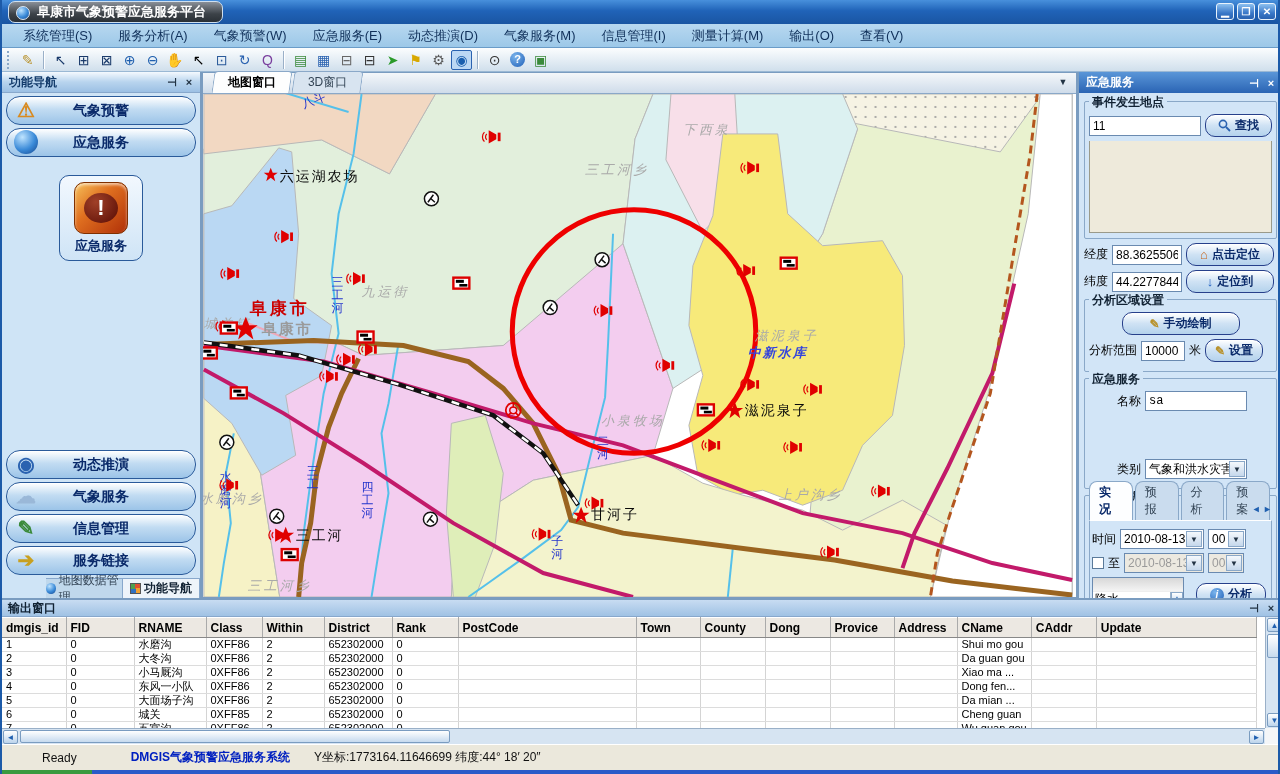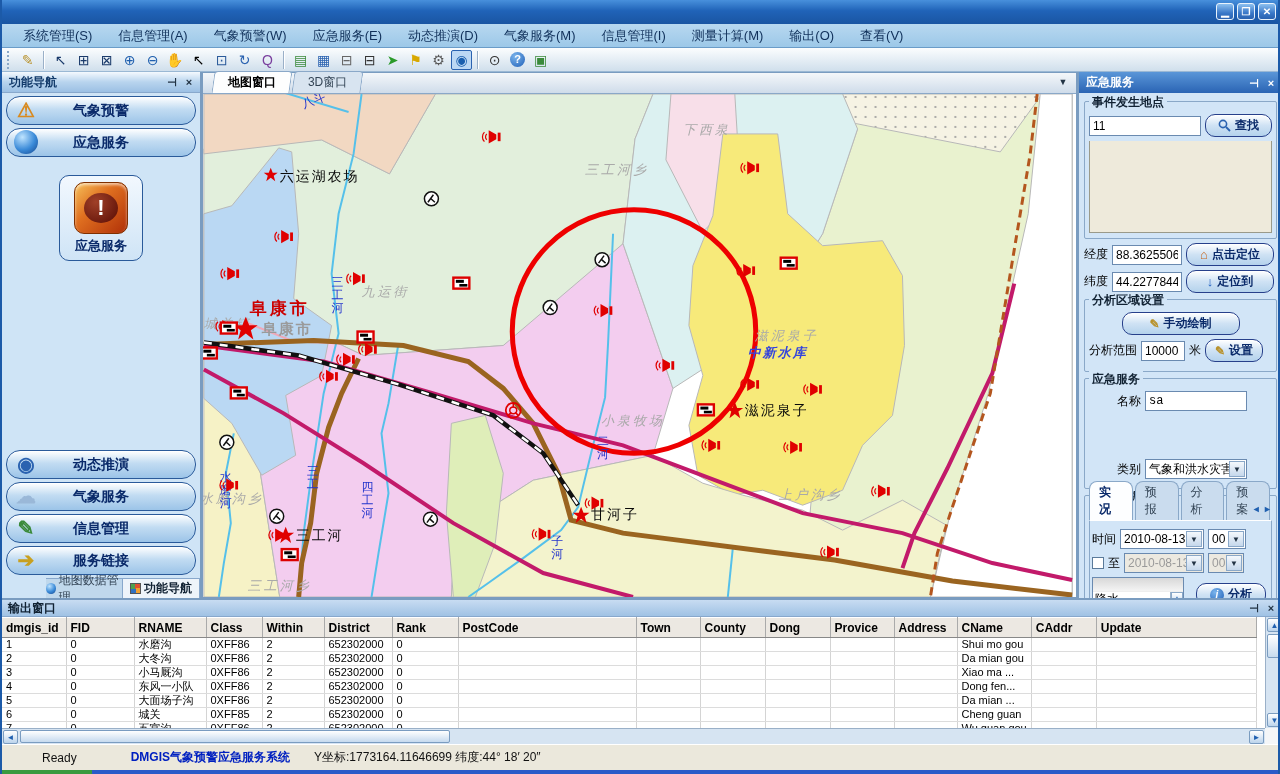--- a/index.html
+++ b/index.html
@@ -98,30 +98,34 @@
   #statusbar .cell{padding:0 12px;white-space:nowrap;}
   #status-app{color:#0020c0;font-weight:bold;}
   #taskstrip{position:absolute;left:0;top:770px;width:1280px;height:4px;background:linear-gradient(90deg,#3a9a40 0 90px,#2a5ac8 90px);}
 </style>
 </head>
 <body>
 
 <div id="app">
 
   <div id="titlebar">
+    <div id="title-badge">
+      <span class="globe-dot"></span>
+      <span>阜康市气象预警应急服务平台</span>
+    </div>
     <div id="win-controls">
       <div class="win-btn">▁</div>
       <div class="win-btn">❐</div>
       <div class="win-btn">✕</div>
     </div>
   </div>
 
   <div id="menubar">
     <span class="menu-item">系统管理(S)</span>
-    <span class="menu-item">信息管理(A)</span>
+    <span class="menu-item">服务分析(A)</span>
     <span class="menu-item">气象预警(W)</span>
     <span class="menu-item">应急服务(E)</span>
     <span class="menu-item">动态推演(D)</span>
     <span class="menu-item">气象服务(M)</span>
     <span class="menu-item">信息管理(I)</span>
     <span class="menu-item">测量计算(M)</span>
     <span class="menu-item">输出(O)</span>
     <span class="menu-item">查看(V)</span>
   </div>
 
@@ -674,21 +678,21 @@
               <td>0XFF86</td>
               <td>2</td>
               <td>652302000</td>
               <td>0</td>
               <td></td>
               <td></td>
               <td></td>
               <td></td>
               <td></td>
               <td></td>
-              <td>Da mian gou</td>
+              <td>Da guan gou</td>
               <td></td>
               <td></td>
             </tr>
             <tr>
               <td>3</td>
               <td>0</td>
               <td>小马厩沟</td>
               <td>0XFF86</td>
               <td>2</td>
               <td>652302000</td>

